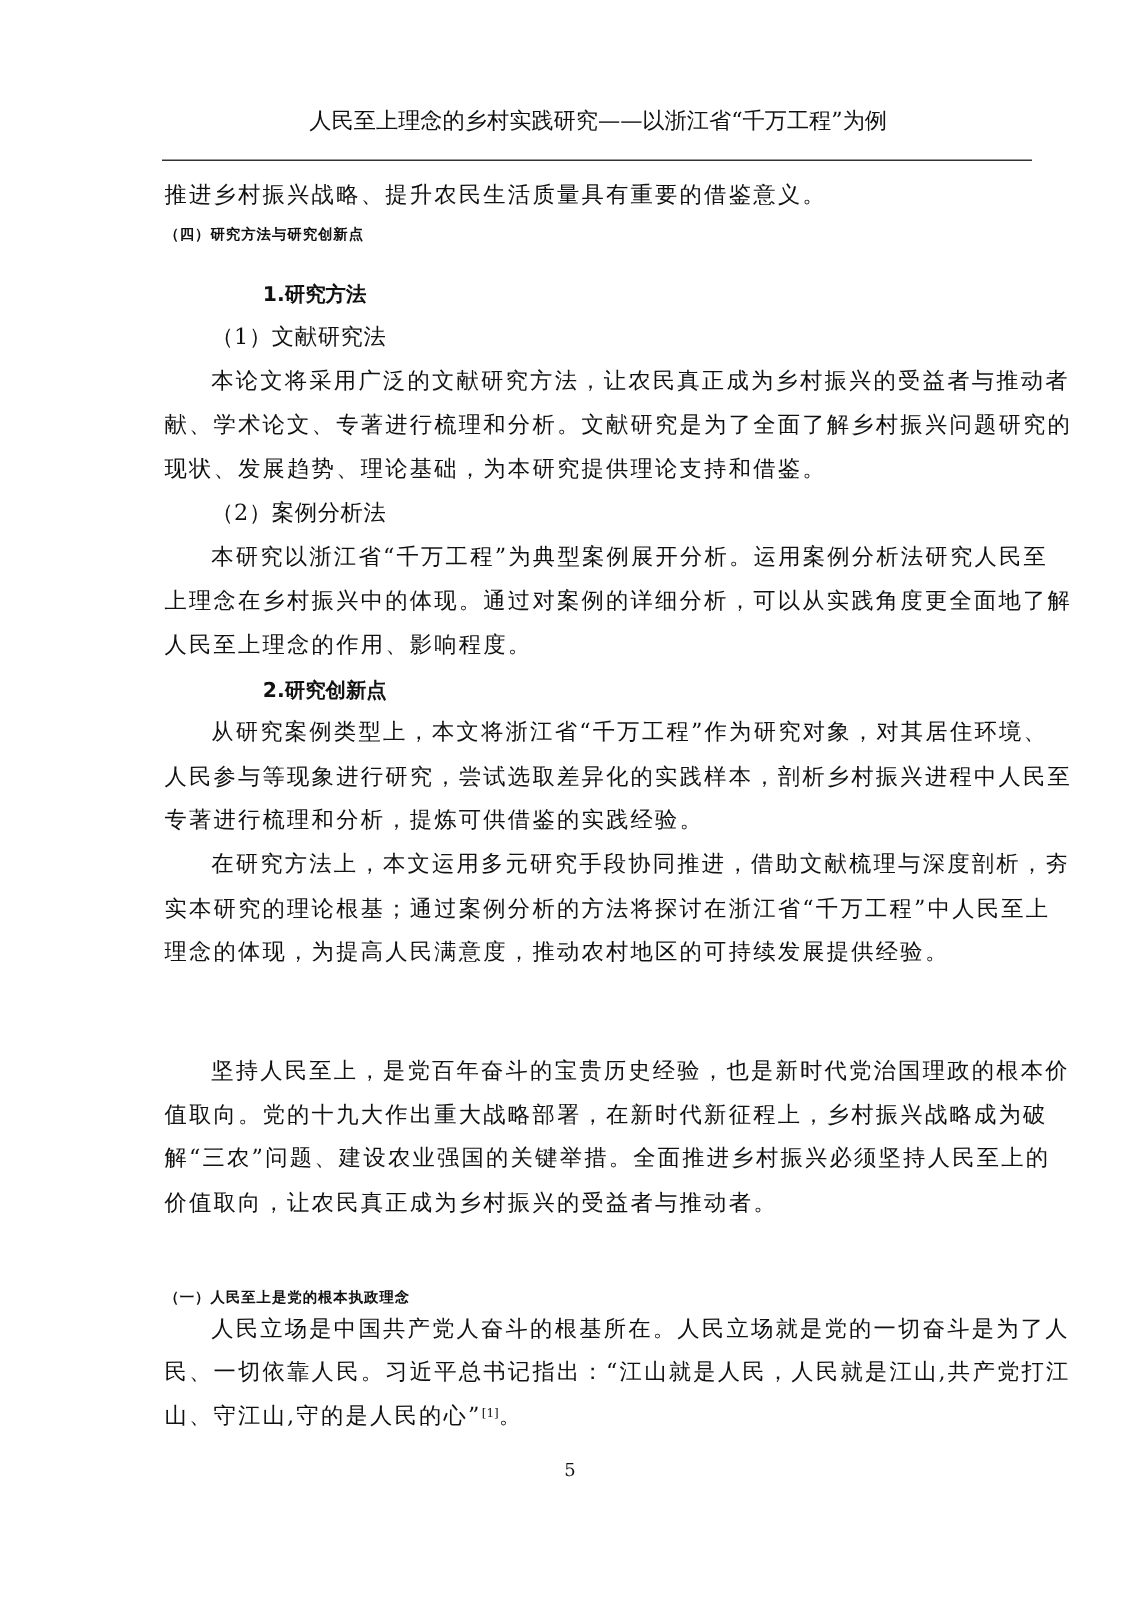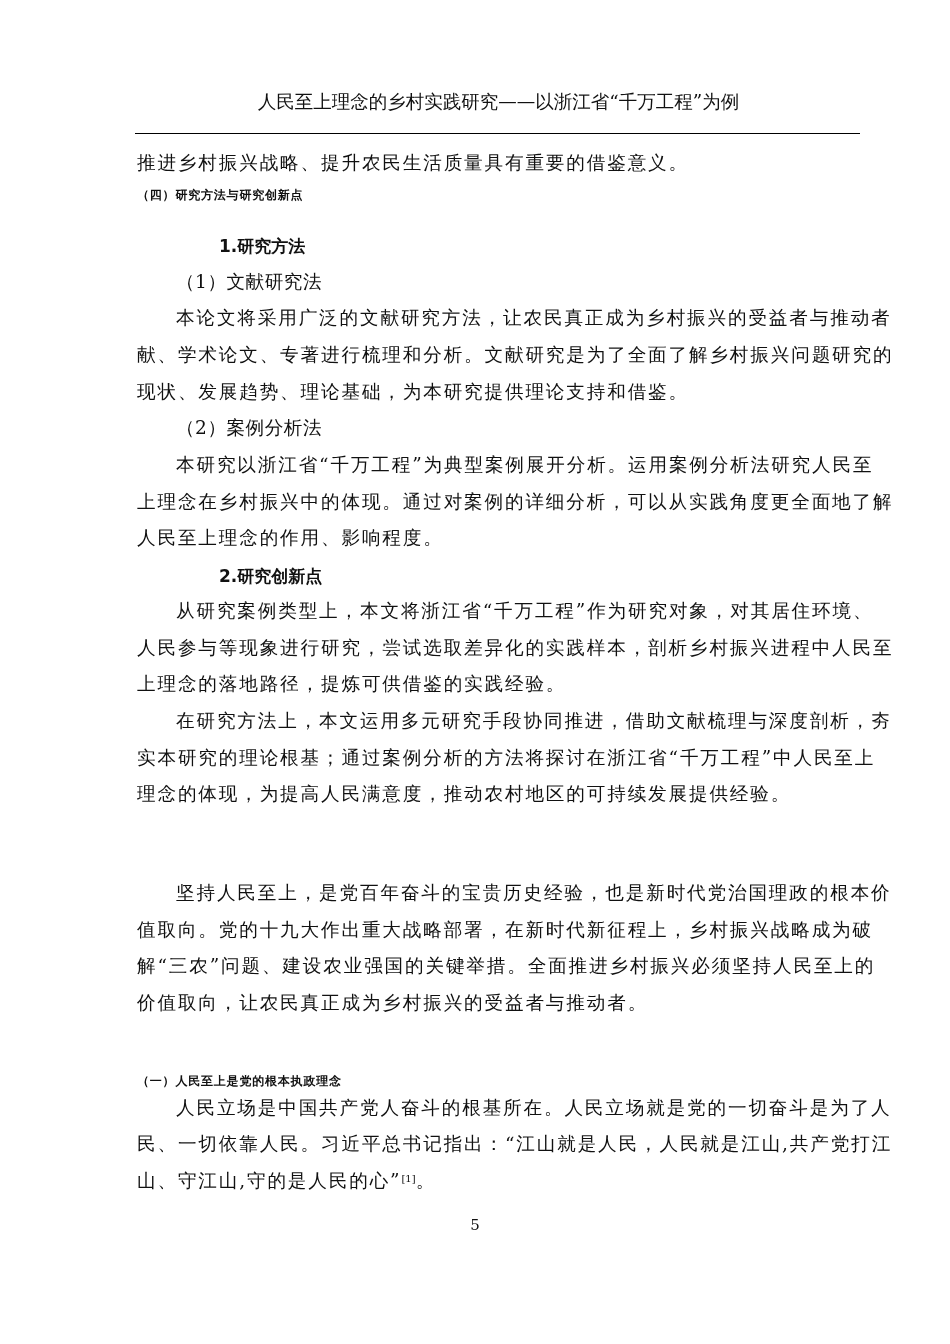--- a/index.html
+++ b/index.html
@@ -44,21 +44,21 @@
 
   <div class="line indent" style="top:416px; left:176px; letter-spacing:0.5px;">（2）案例分析法</div>
   <div class="line indent" style="top:453px">本研究以浙江省“千万工程”为典型案例展开分析。运用案例分析法研究人民至</div>
   <div class="line" style="top:490px">上理念在乡村振兴中的体现。通过对案例的详细分析，可以从实践角度更全面地了解</div>
   <div class="line" style="top:526px">人民至上理念的作用、影响程度。</div>
 
   <div class="h3" style="top:564px">2.研究创新点</div>
 
   <div class="line indent" style="top:599px">从研究案例类型上，本文将浙江省“千万工程”作为研究对象，对其居住环境、</div>
   <div class="line" style="top:636px">人民参与等现象进行研究，尝试选取差异化的实践样本，剖析乡村振兴进程中人民至</div>
-  <div class="line" style="top:672px">上理念的落地路径，提炼可供借鉴的实践经验。</div>
+  <div class="line" style="top:672px">专著进行梳理和分析，提炼可供借鉴的实践经验。</div>
 
   <div class="line" style="top:746px">实本研究的理论根基；通过案例分析的方法将探讨在浙江省“千万工程”中人民至上</div>
   <div class="line indent" style="top:709px">在研究方法上，本文运用多元研究手段协同推进，借助文献梳理与深度剖析，夯</div>
   <div class="line" style="top:782px">理念的体现，为提高人民满意度，推动农村地区的可持续发展提供经验。</div>
 
 
   <div class="line indent" style="top:881px">坚持人民至上，是党百年奋斗的宝贵历史经验，也是新时代党治国理政的根本价</div>
   <div class="line" style="top:918px">值取向。党的十九大作出重大战略部署，在新时代新征程上，乡村振兴战略成为破</div>
   <div class="line" style="top:954px">解“三农”问题、建设农业强国的关键举措。全面推进乡村振兴必须坚持人民至上的</div>
   <div class="line" style="top:991px">价值取向，让农民真正成为乡村振兴的受益者与推动者。</div>

